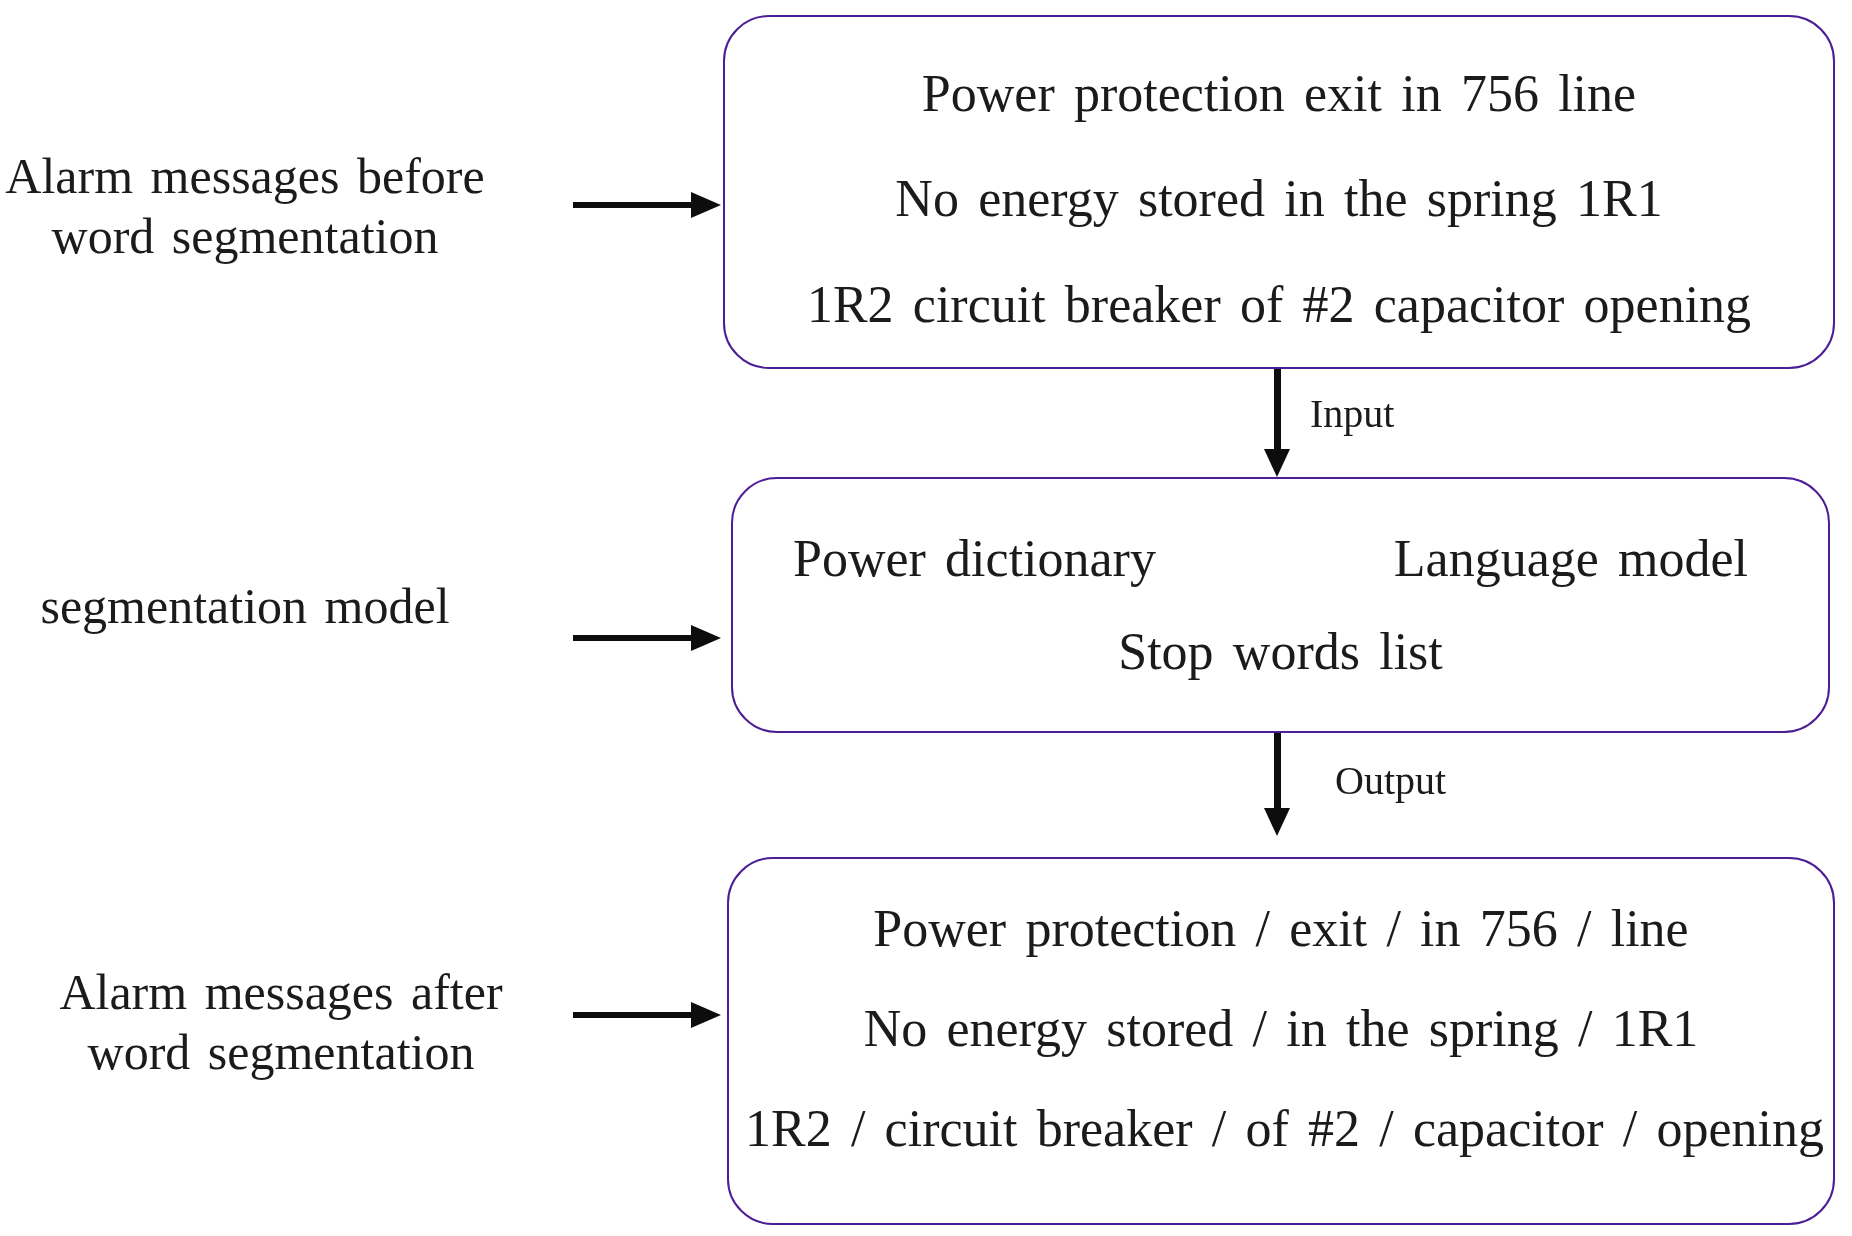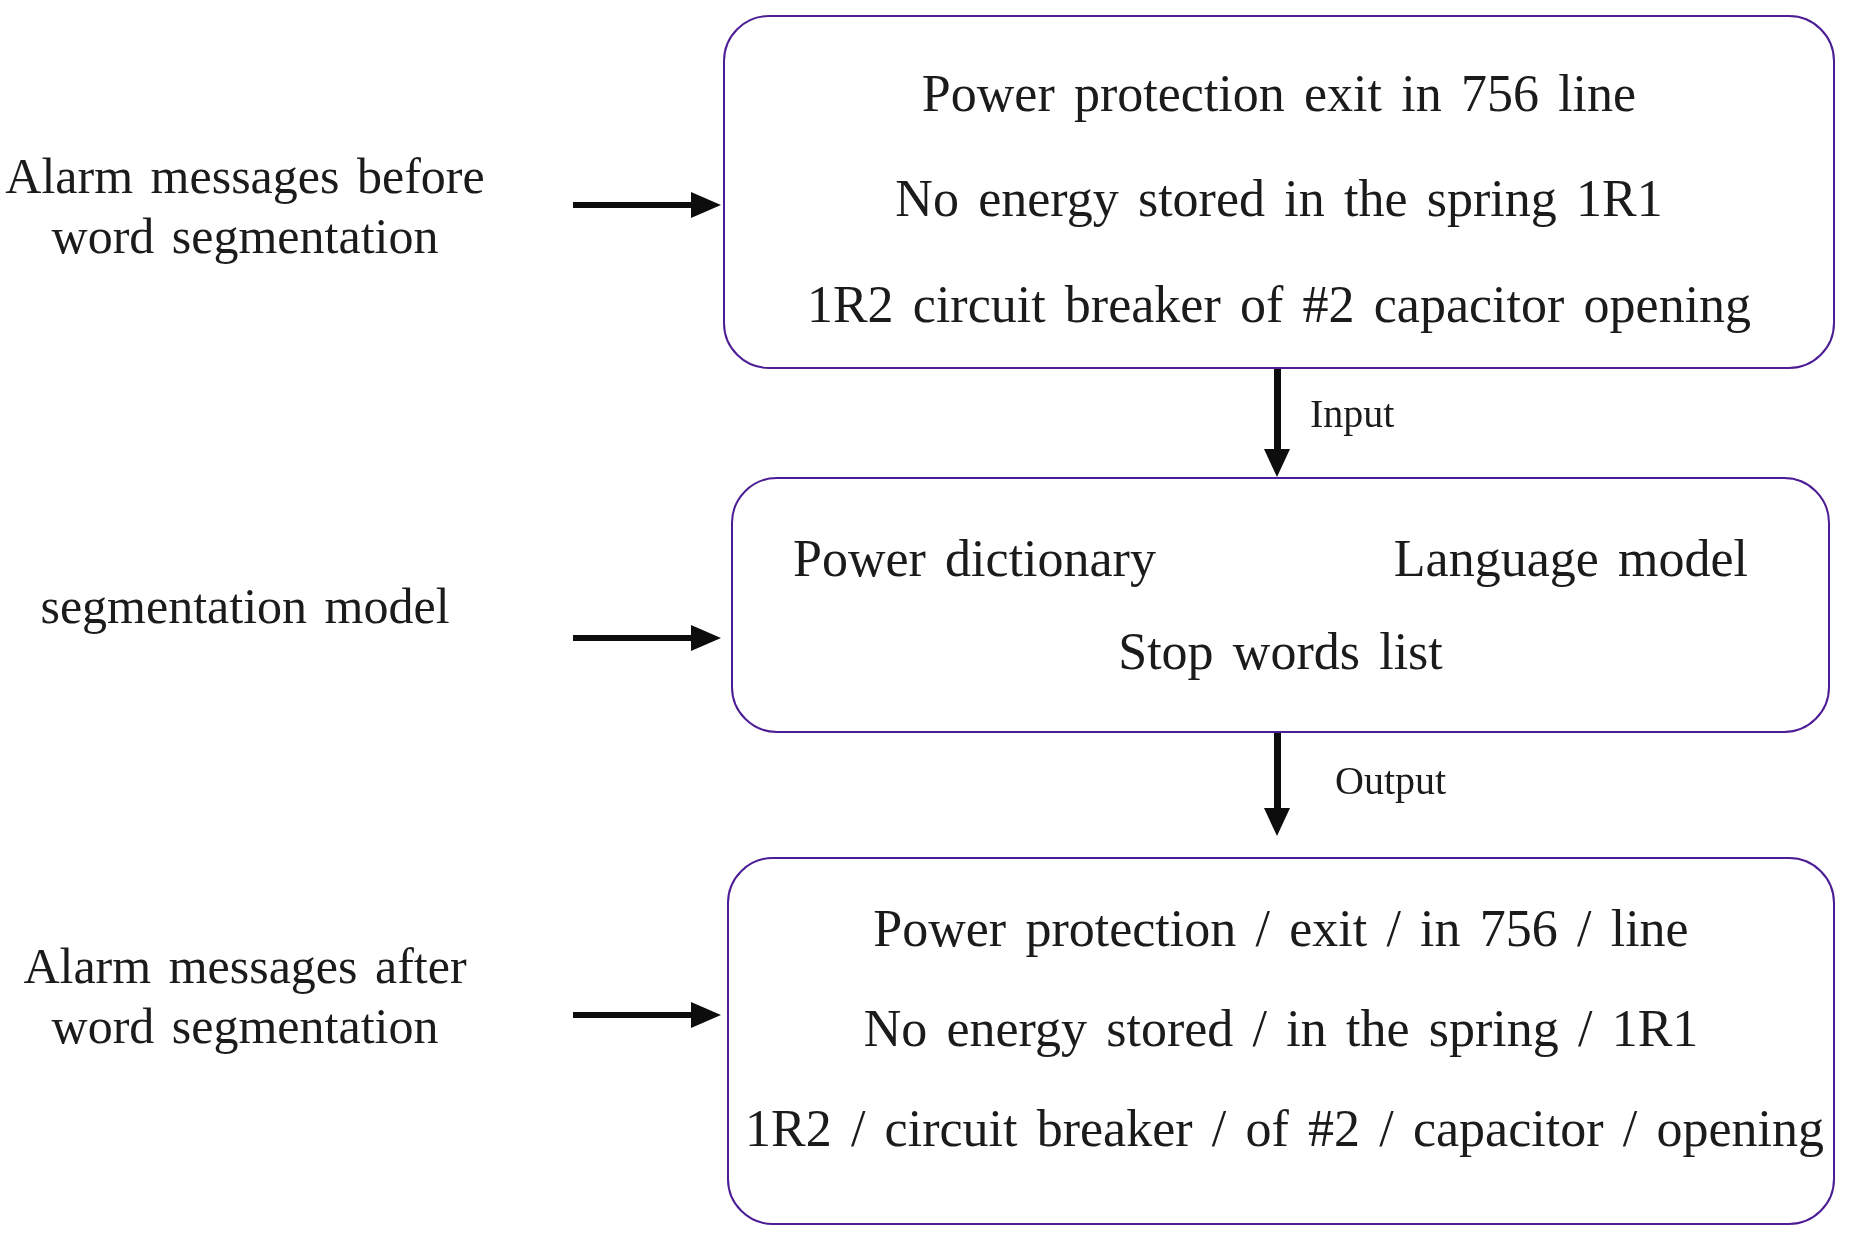--- a/index.html
+++ b/index.html
@@ -101,21 +101,21 @@
 
   <div class="side-label" style="top:146px;">
     <div>Alarm messages before</div>
     <div>word segmentation</div>
   </div>
 
   <div class="side-label" style="top:576px;">
     <div>segmentation model</div>
   </div>
 
-  <div class="side-label" style="top:936px;">
+  <div class="side-label" style="top:962px;padding-left:36px;">
     <div>Alarm messages after</div>
     <div>word segmentation</div>
   </div>
 
   <div class="arrow-h" style="left:573px; top:202px; width:120px;">
     <span class="head"></span>
   </div>
   <div class="arrow-h" style="left:573px; top:635px; width:120px;">
     <span class="head"></span>
   </div>

